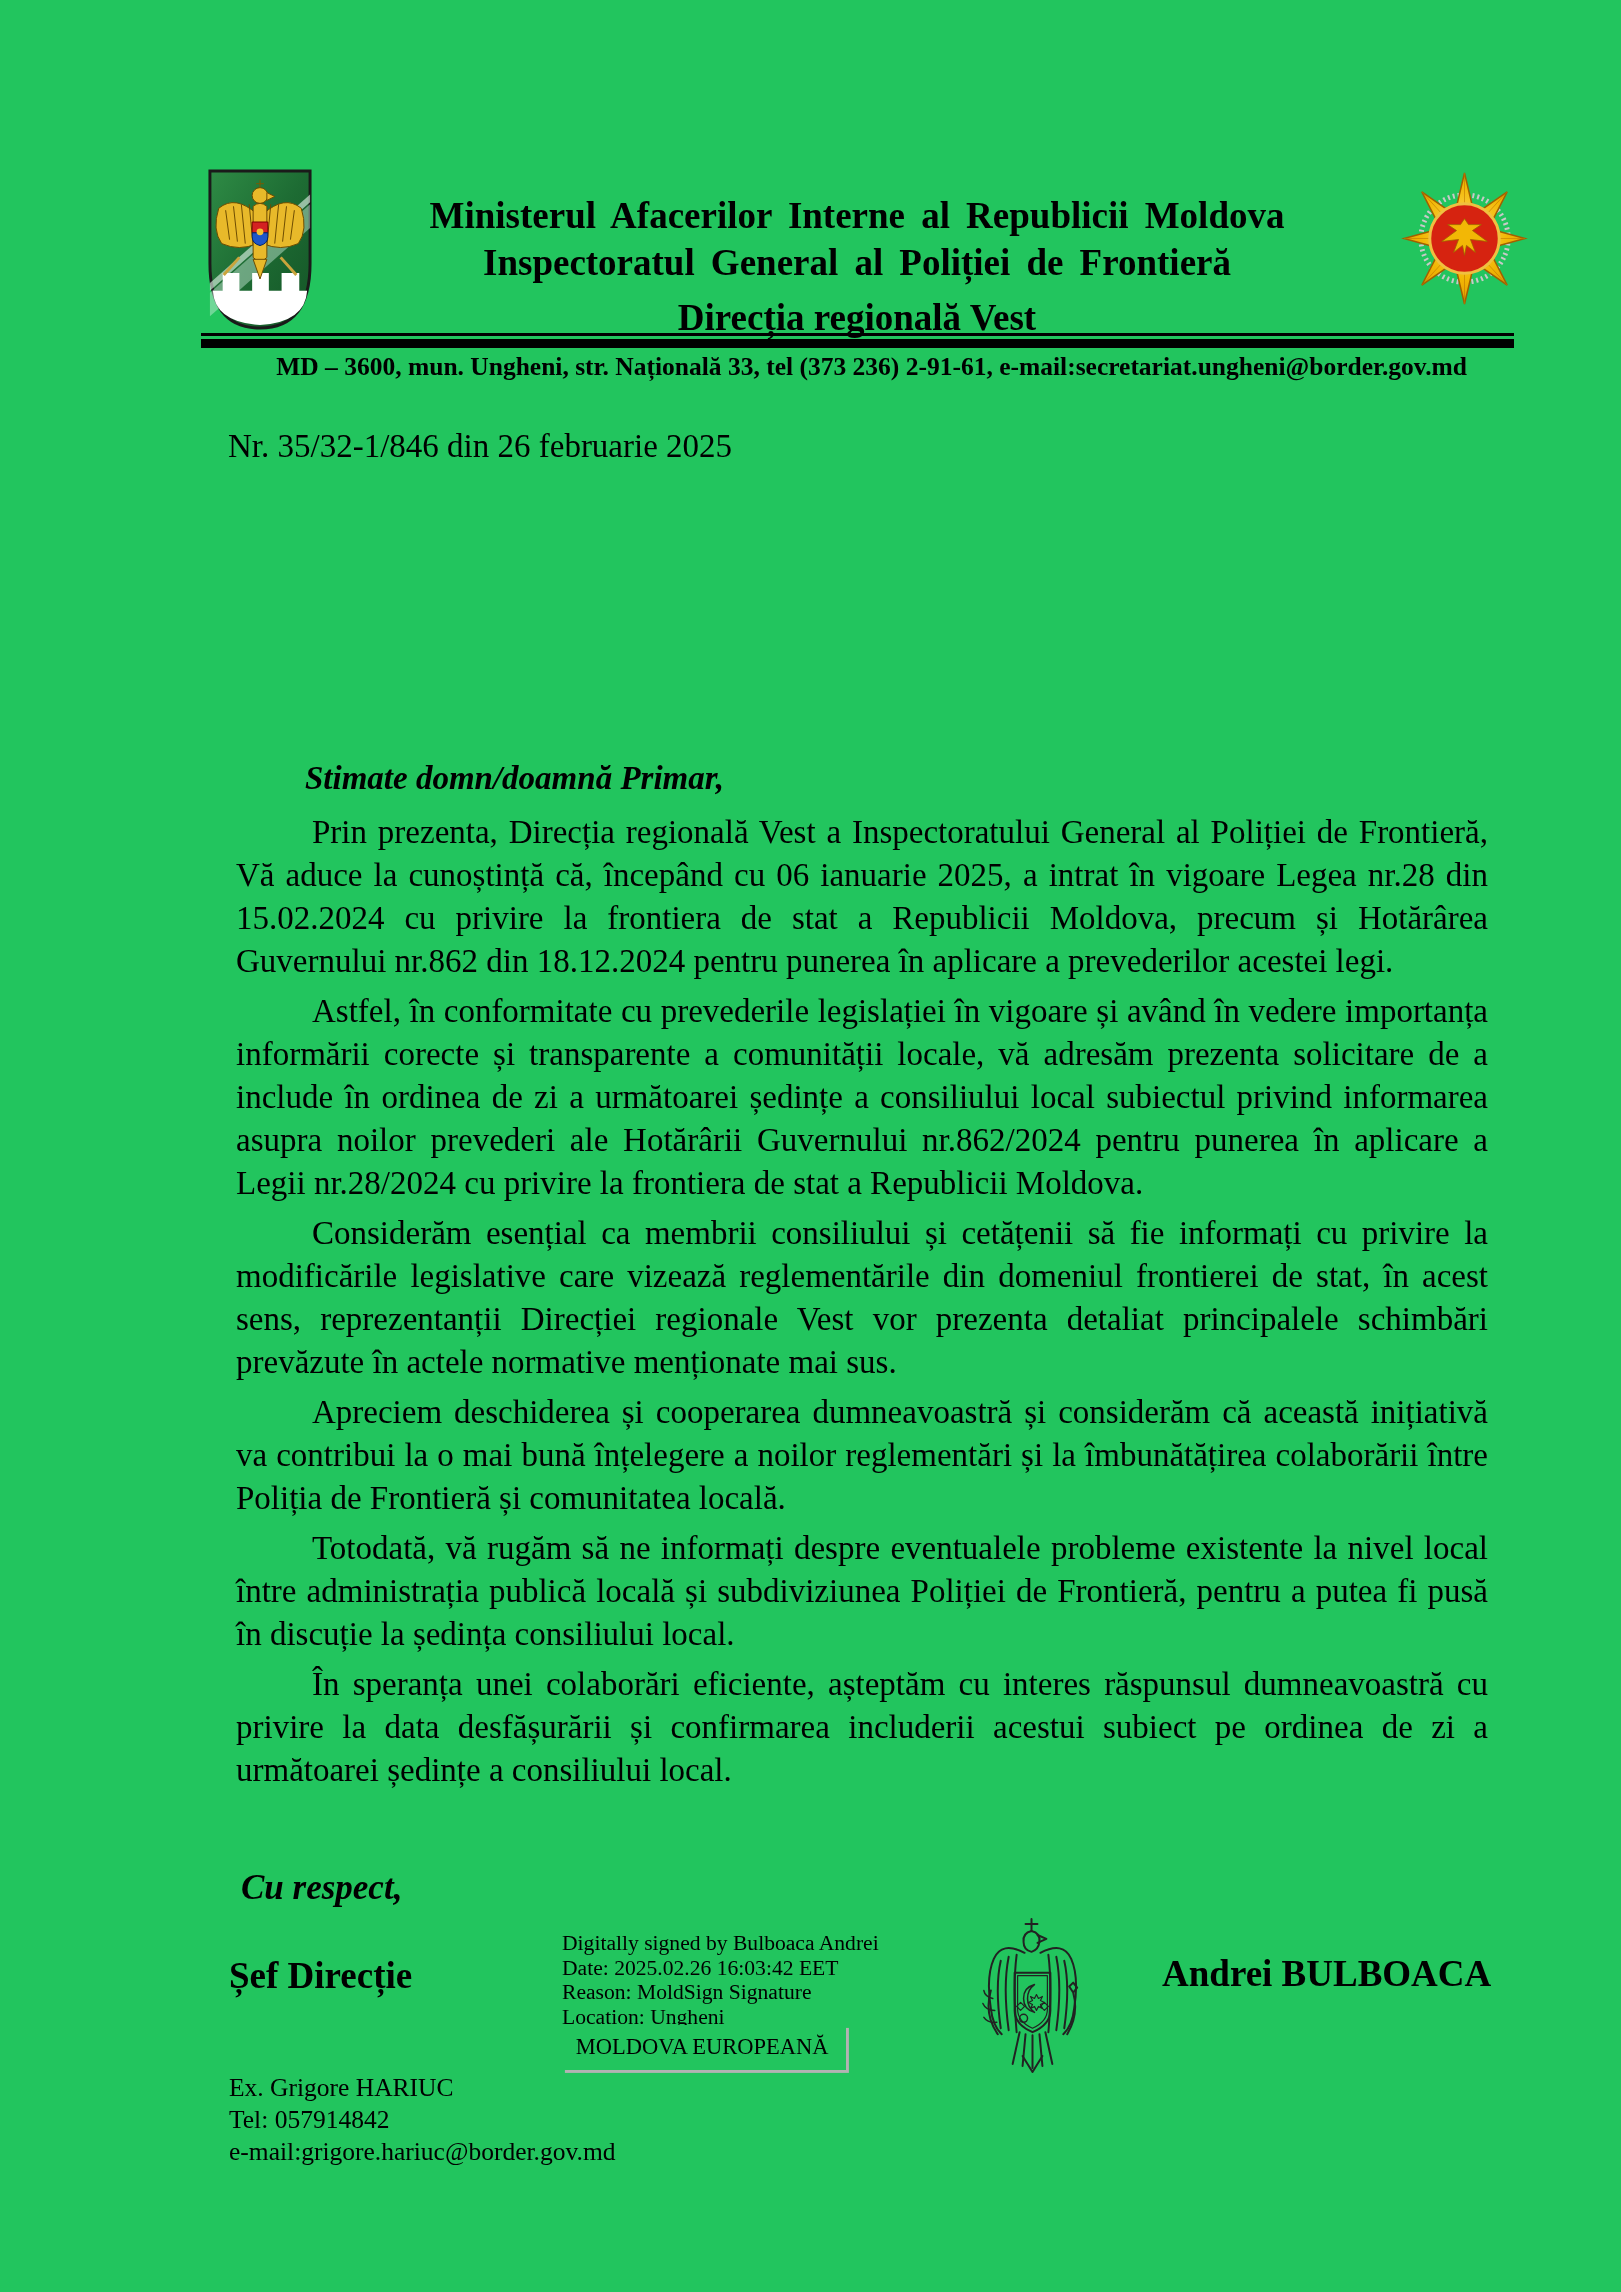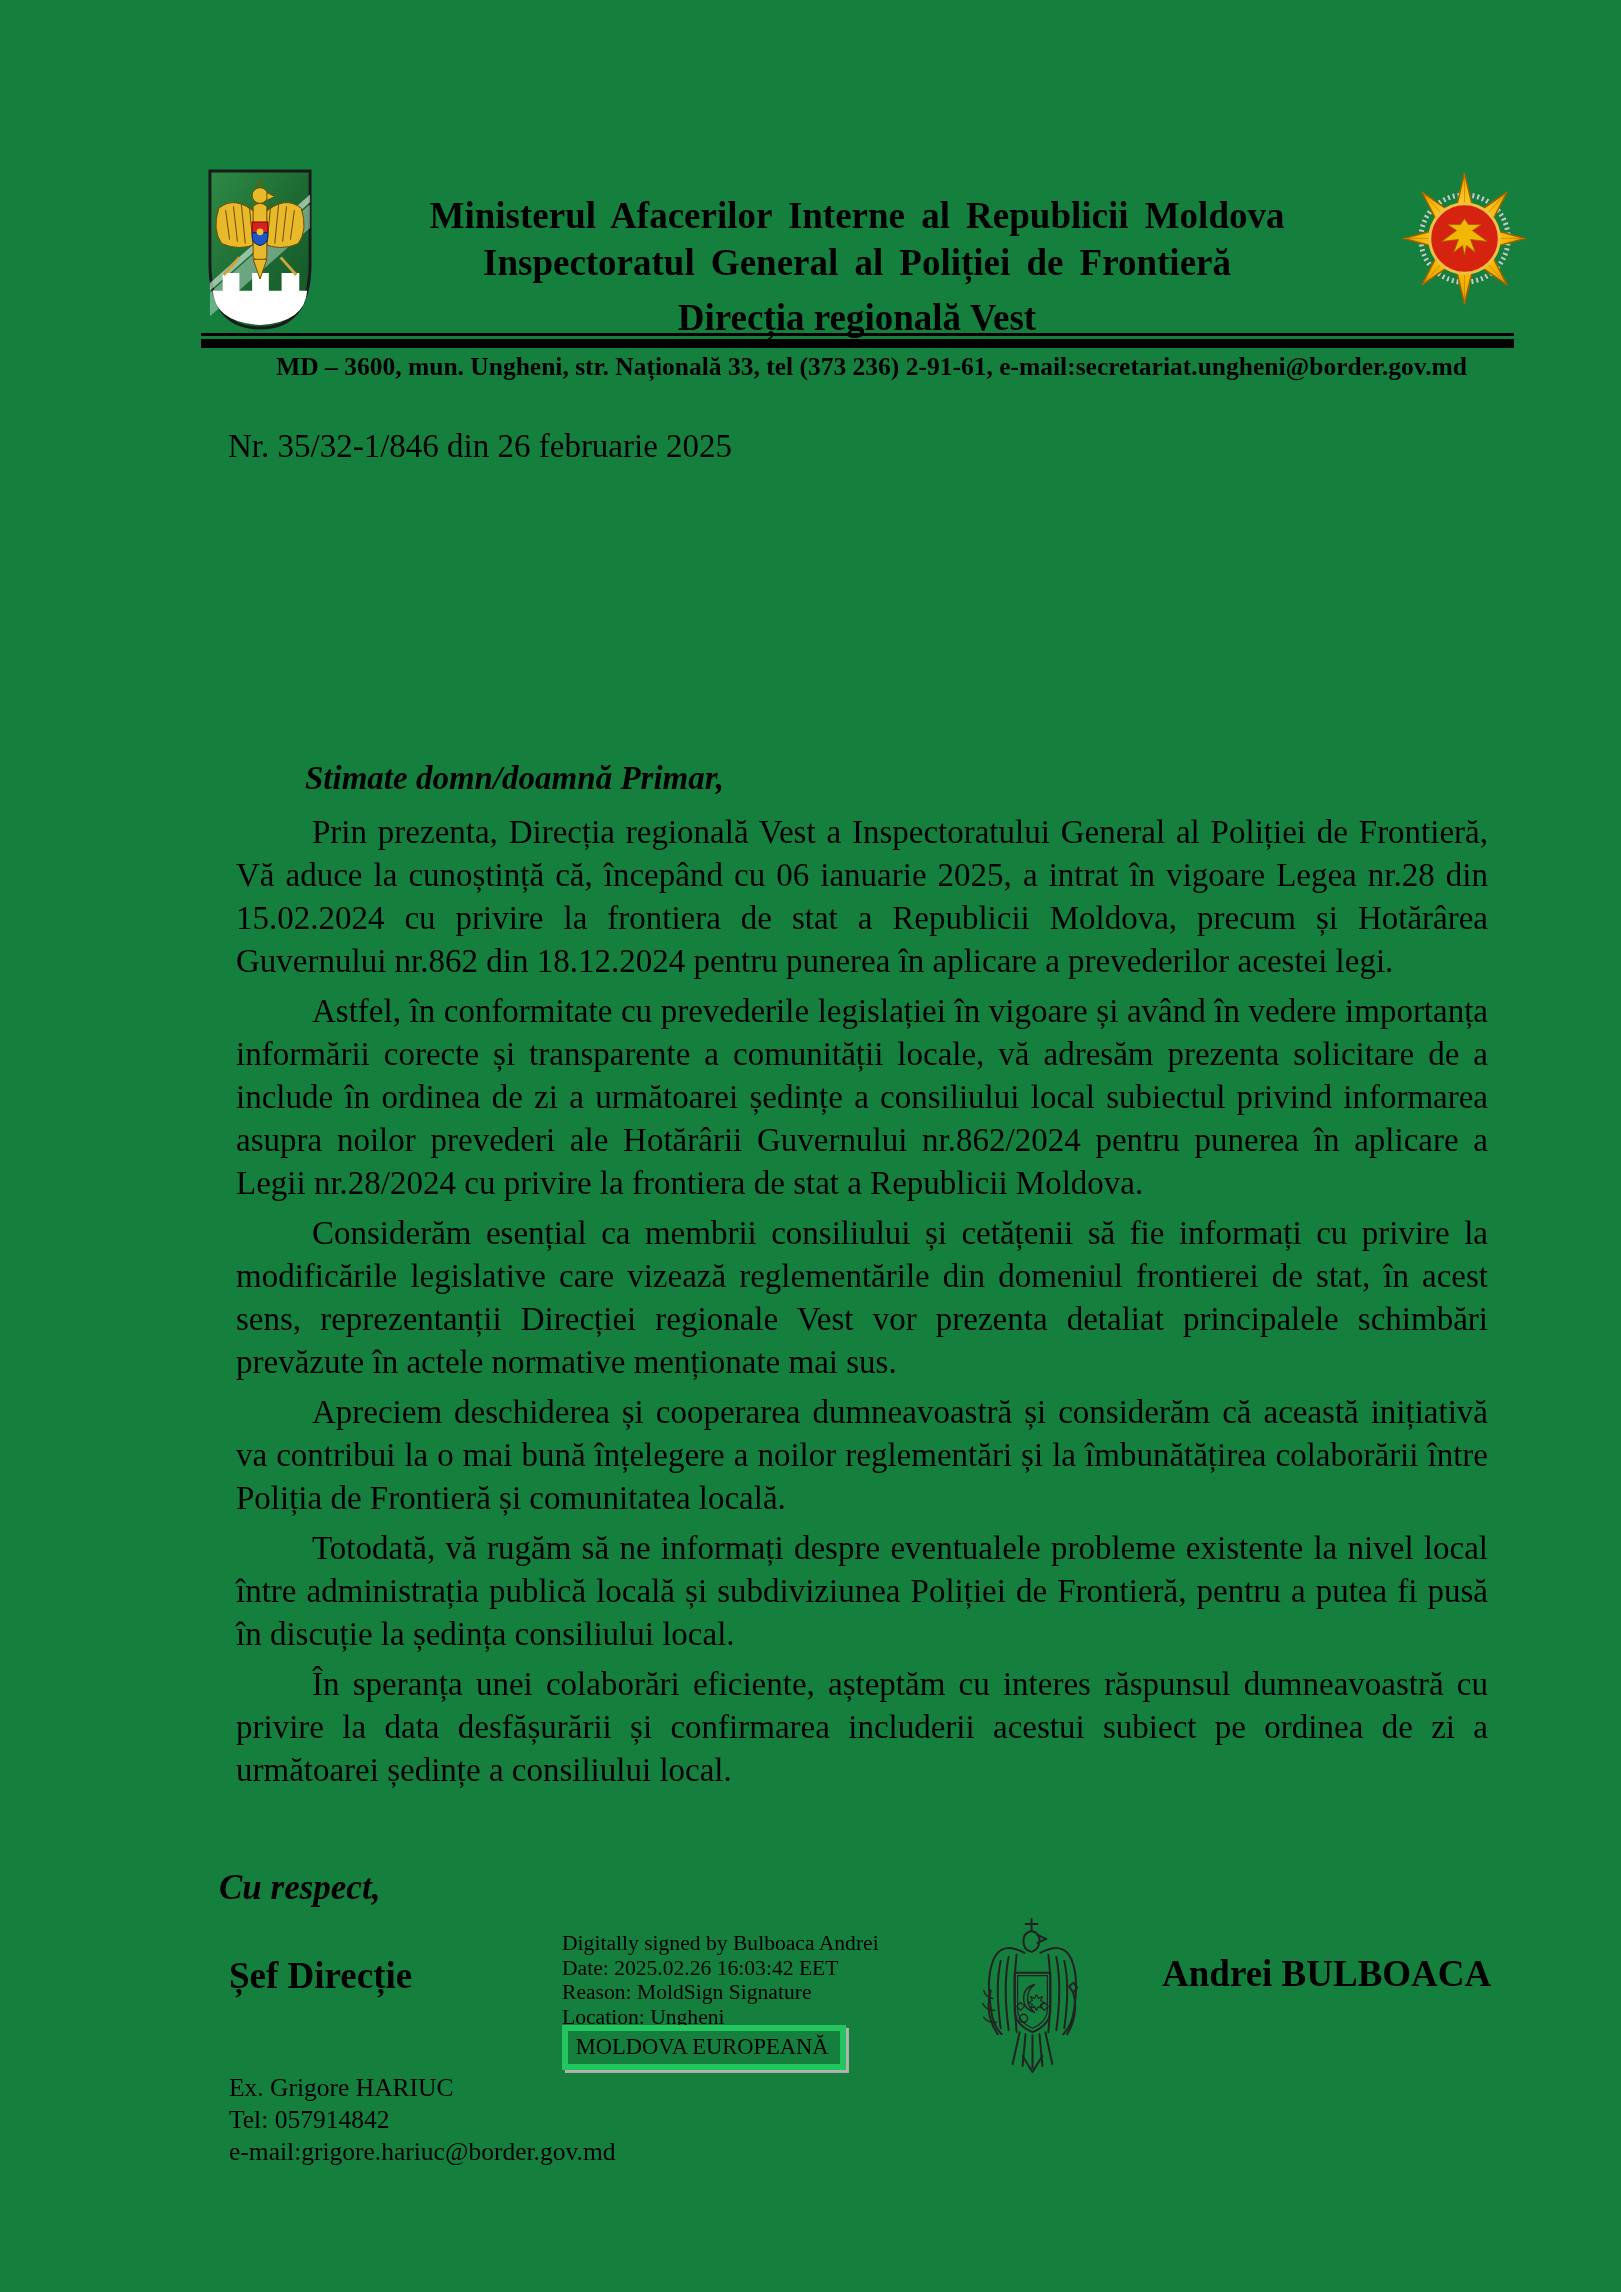--- a/index.html
+++ b/index.html
@@ -1,20 +1,20 @@
 <!DOCTYPE html>
 <html><head>
 <meta charset="utf-8">
 <style>
   html,body{margin:0;padding:0;background:#888;}
   .page{
     position:relative;
     width:1621px;height:2293px;
     margin:0 auto;
-    background:#15803d;
+    background:#22c55e;
     font-family:"Liberation Serif", serif;
     color:#000;
     overflow:hidden;
   }
   .abs{position:absolute;}
 
   
   .emblem-left{left:206px;top:167px;width:108px;height:165px;}
   .emblem-right{left:1400px;top:163px;width:129px;height:151px;}
   .head-title{left:323px;top:192px;width:1068px;text-align:center;font-weight:bold;}
@@ -29,21 +29,21 @@
 
   .ref-number{left:228px;top:428px;font-size:33px;}
 
   .addressee{left:812px;top:510px;width:686px;font-size:31px;font-weight:bold;line-height:44px;}
 
   .salutation{left:305px;top:725px;font-size:33px;font-weight:bold;font-style:italic;margin-top:35px;}
 
   .body-text{left:229px;top:804px;width:1266px;font-size:33px;line-height:43px;text-align:justify;}
   .body-text p{margin:7px;text-indent:76px;}
 
-  .closing{left:219px;top:1868px;font-size:35px;font-weight:bold;font-style:italic;}
+  .closing{left:241px;top:1868px;font-size:35px;font-weight:bold;font-style:italic;}
 
   .sig-position{left:229px;top:1954px;font-size:37px;font-weight:bold;}
   .sig-digital{left:562px;top:1931px;font-size:21.6px;line-height:24.5px;white-space:nowrap;}
   .sig-stamp{left:562px;top:2025px;font-size:22.5px;padding:2.9px 11.8px 3.9px 7.8px;
     border:6px solid #22c55e;box-shadow:2.9px 2.9px 0 #b3b3b3;white-space:nowrap;}
   .sig-emblem{left:968px;top:1915px;width:129px;height:161px;}
   .sig-name{left:1162px;top:1952px;font-size:37px;font-weight:bold;white-space:nowrap;}
 
   .footer{left:229px;top:2072px;font-size:25.5px;line-height:32px;}
 </style>

